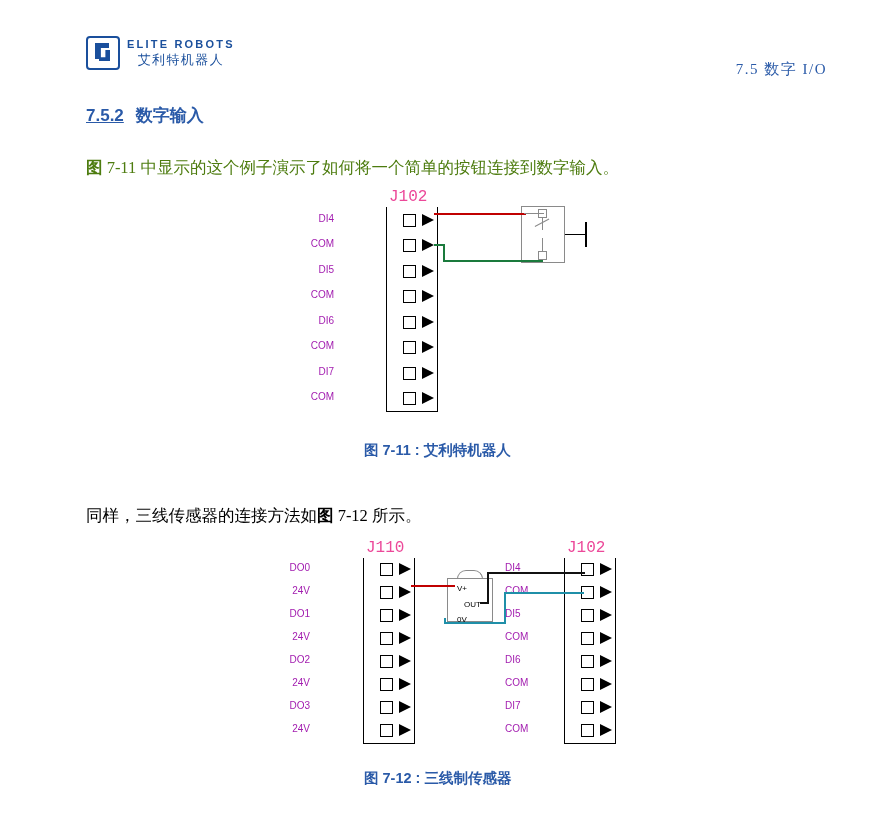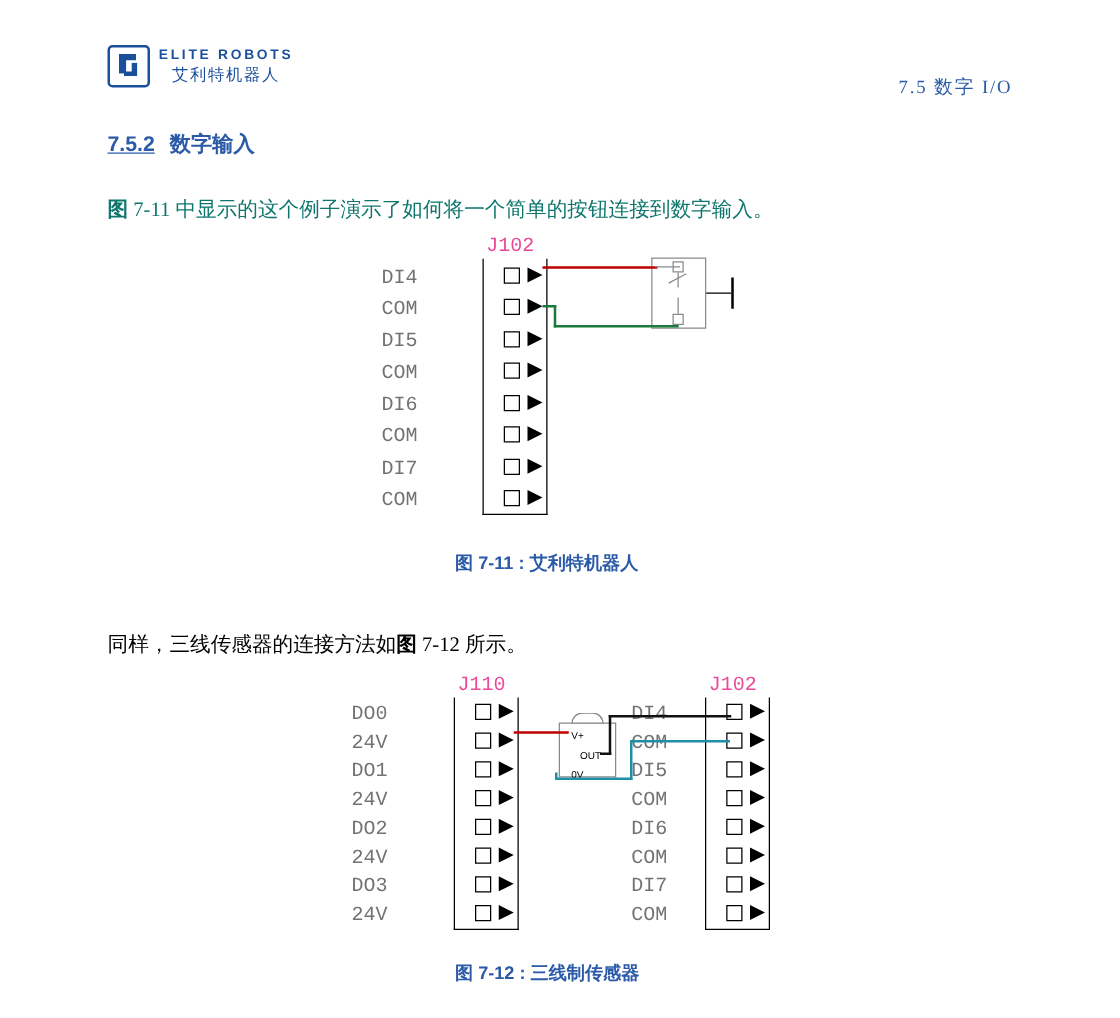--- a/index.html
+++ b/index.html
@@ -73,21 +73,21 @@
   }
   .logo-cn {
     font-family: "Liberation Sans", sans-serif;
     font-size: 13px;
     letter-spacing: 1.4px;
     color: #1a4f9c;
     margin-top: 2px;
   }
   .header-right {
     position: absolute;
-    right: 86px;
+    right: 69px;
     top: 30px;
     font-family: "Liberation Serif", serif;
     font-size: 15px;
     color: #2a5aa8;
     letter-spacing: 1.5px;
   }
 
   
   .section-title {
     position: absolute;
@@ -98,21 +98,21 @@
     font-weight: bold;
     color: #2a5aa8;
   }
   .section-title .num { margin-right: 12px; text-decoration: underline; }
 
   .para-1 {
     position: absolute;
     left: 86px;
     top: 157px;
     font-size: 16.5px;
-    color: #0f766e;
+    color: #4d7c0f;
   }
   .para-1 b { font-weight: bold; }
 
   .para-2 {
     position: absolute;
     left: 86px;
     top: 505px;
     font-size: 16.5px;
     color: #000;
   }
@@ -155,23 +155,23 @@
   }
   .pin-tri {
     position: absolute;
     width: 0; height: 0;
     border-left: 12px solid #000;
     border-top: 6px solid transparent;
     border-bottom: 6px solid transparent;
   }
   .pin-label {
     position: absolute;
-    font-family: Liberation Mono, monospace;
-    font-size: 16px;
-    color: #737373;
+    font-family: Liberation Sans, sans-serif;
+    font-size: 10px;
+    color: #a21caf;
     text-align: right;
     white-space: nowrap;
   }
   .pin-label.left { text-align: right; }
   .pin-label.rightal { text-align: left; }
 
   
   .wire { position: absolute; }
   .sensor-box {
     position: absolute;

